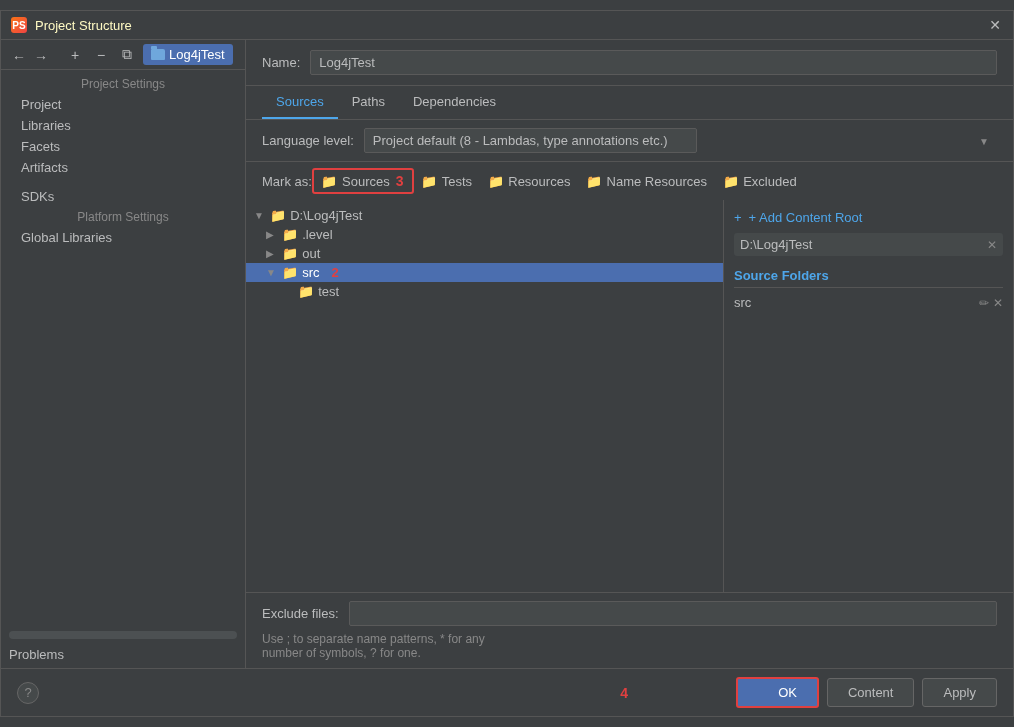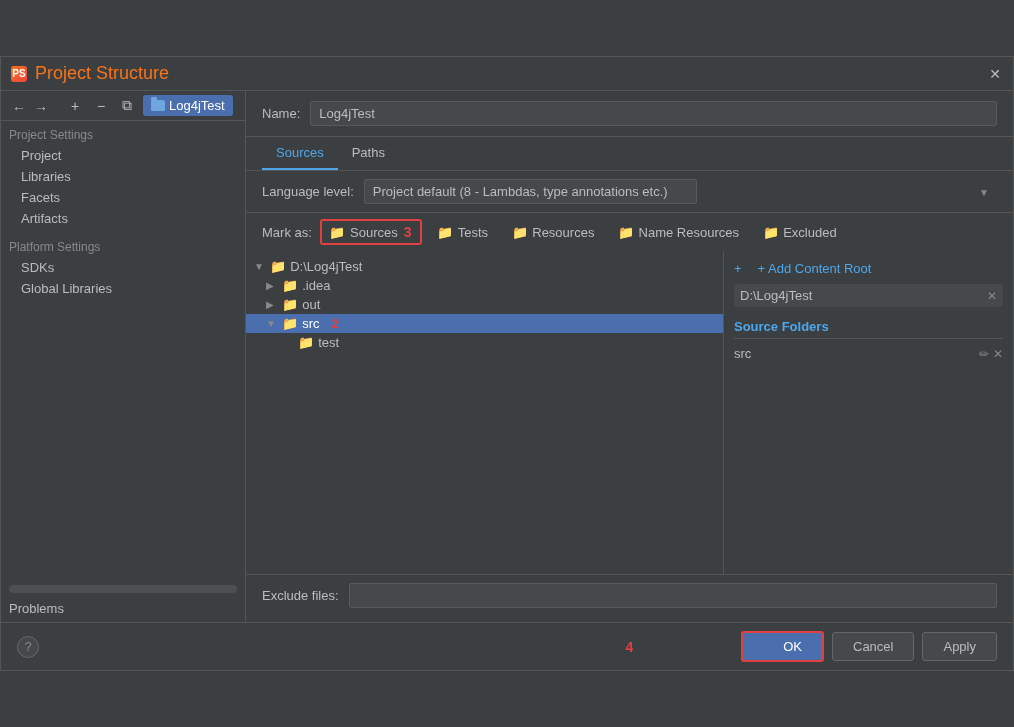--- a/index.html
+++ b/index.html
@@ -9,21 +9,21 @@
       font-size: 13px;
       color: #bbbcbd;
       display: flex;
       align-items: center;
       justify-content: center;
       height: 100vh;
       overflow: hidden;
     }
     .dialog {
       width: 1014px;
-      height: 615px;
+      height: 707px;
       background: #3c3f41;
       border: 1px solid #555;
       display: flex;
       flex-direction: column;
       position: relative;
     }
     .title-bar {
       background: #3c3f41;
       display: flex;
       align-items: center;
@@ -32,22 +32,22 @@
       gap: 8px;
     }
     .title-bar-icon {
       width: 16px; height: 16px;
       background: linear-gradient(135deg, #f97316, #ef4444);
       border-radius: 3px;
       display: flex; align-items: center; justify-content: center;
       font-size: 10px; color: white; font-weight: bold;
     }
     .title-text {
-      color: #f97316;
-      font-size: 18px;
+      color: #fef9c3;
+      font-size: 13px;
       flex: 1;
     }
     .close-btn {
       width: 16px; height: 16px;
       cursor: pointer;
       color: #bbbcbd;
       font-size: 14px;
       display: flex; align-items: center; justify-content: center;
     }
     .main-area {
@@ -120,20 +120,21 @@
     .sidebar-item.active {
       background: #4b6eaf;
       color: white;
       border: 2px solid #e04040;
       position: relative;
     }
     .sidebar-item.section-header-item {
       padding-left: 8px;
       color: #888;
       font-size: 12px;
+      text-align: center;
     }
     .badge-num {
       position: absolute;
       right: 4px;
       top: 50%;
       transform: translateY(-50%);
       background: #e04040;
       color: white;
       font-size: 10px;
       width: 16px; height: 16px;
@@ -217,21 +218,20 @@
       right: 8px; top: 50%;
       transform: translateY(-50%);
       color: #888;
       pointer-events: none;
       font-size: 10px;
     }
     .mark-as-row {
       display: flex;
       align-items: center;
       padding: 6px 16px;
-      gap: 8px;
       flex-wrap: wrap;
     }
     .mark-label { color: #bbbcbd; font-size: 13px; }
     .mark-btn {
       display: flex; align-items: center; gap: 4px;
       padding: 3px 8px;
       border-radius: 3px;
       cursor: pointer;
       font-size: 13px;
       color: #bbbcbd;
@@ -452,24 +452,24 @@
         </div>
         <div class="sidebar-item">
           <span>Facets</span>
         </div>
         <div class="sidebar-item">
           <span>Artifacts</span>
         </div>
       </div>
 
       <div class="sidebar-section">
-        <div class="sidebar-item section-header-item">Platform Settings</div>
         <div class="sidebar-item">
           <span>SDKs</span>
         </div>
+        <div class="sidebar-item section-header-item">Platform Settings</div>
         <div class="sidebar-item">
           <span>Global Libraries</span>
         </div>
       </div>
 
       <div style="flex:1;"></div>
       <div class="scrollbar-h"></div>
       <div class="sidebar-problems">
         <span>Problems</span>
       </div>
@@ -478,20 +478,21 @@
     <div class="content-area">
 
       <div class="name-row">
         <span class="name-label">Name:</span>
         <input class="name-input" type="text" value="Log4jTest" style="">
       </div>
 
       <div class="tabs-row">
         <div class="tab active">Sources</div>
         <div class="tab">Paths</div>
+        <div class="tab">Dependencies</div>
       </div>
 
       <div class="lang-level-row">
         <span class="lang-label">Language level:</span>
         <div class="select-wrapper">
           <select class="lang-select">
             <option>Project default (8 - Lambdas, type annotations etc.)</option>
           </select>
           <span class="select-arrow">▼</span>
         </div>
@@ -527,21 +528,21 @@
 
           <div class="tree-item">
             <span class="tree-arrow">▼</span>
             <span style="color:#6fa7dc;">📁</span>
             <span>D:\Log4jTest</span>
           </div>
 
           <div class="tree-item indent-1">
             <span class="tree-arrow">▶</span>
             <span style="color:#6fa7dc;">📁</span>
-            <span>.idea</span>
+            <span>.level</span>
           </div>
 
           <div class="tree-item indent-1">
             <span class="tree-arrow">▶</span>
             <span style="color:#f0a030;">📁</span>
             <span>out</span>
           </div>
 
           <div class="tree-item indent-1 selected">
             <span class="tree-arrow">▼</span>
@@ -553,21 +554,21 @@
           <div class="tree-item indent-2">
             <span class="tree-arrow" style="visibility:hidden;"></span>
             <span style="color:#6fa7dc;">📁</span>
             <span>test</span>
           </div>
         </div>
 
         <div class="right-panel">
           <div class="add-content-root">
             <span>+</span>
-            <span style="margin-left:12px;">+ Add Content Root</span>
+            <span style="margin-left:3px;">+ Add Content Root</span>
           </div>
           <div class="content-root-path">
             <span>D:\Log4jTest</span>
             <span class="close-x">✕</span>
           </div>
           <div class="source-folders-header">Source Folders</div>
           <div class="source-entry">
             <span class="source-entry-text">src</span>
             <div class="entry-actions">
               <span class="entry-action">✏</span>
@@ -575,24 +576,26 @@
             </div>
           </div>
         </div>
       </div>
 
       <div class="bottom-area">
         <div class="exclude-row">
           <span class="exclude-label">Exclude files:</span>
           <input class="exclude-input" type="text" style="">
         </div>
+        <div class="hint-text" style="white-space:pre-line;">Use ; to separate name patterns, * for any
+number of symbols, ? for one.</div>
       </div>
     </div>
   </div>
 
   <div class="dialog-footer">
     <div class="question-btn">?</div>
     <span style="color:#e04040;font-weight:bold;font-size:14px;margin-right:100px;">4</span>
     <button class="footer-btn ok-btn">OK</button>
-    <button class="footer-btn cancel-btn">Cancel</button>
+    <button class="footer-btn cancel-btn">Content</button>
     <button class="footer-btn apply-btn">Apply</button>
   </div>
 </div>
 
 </body></html>

